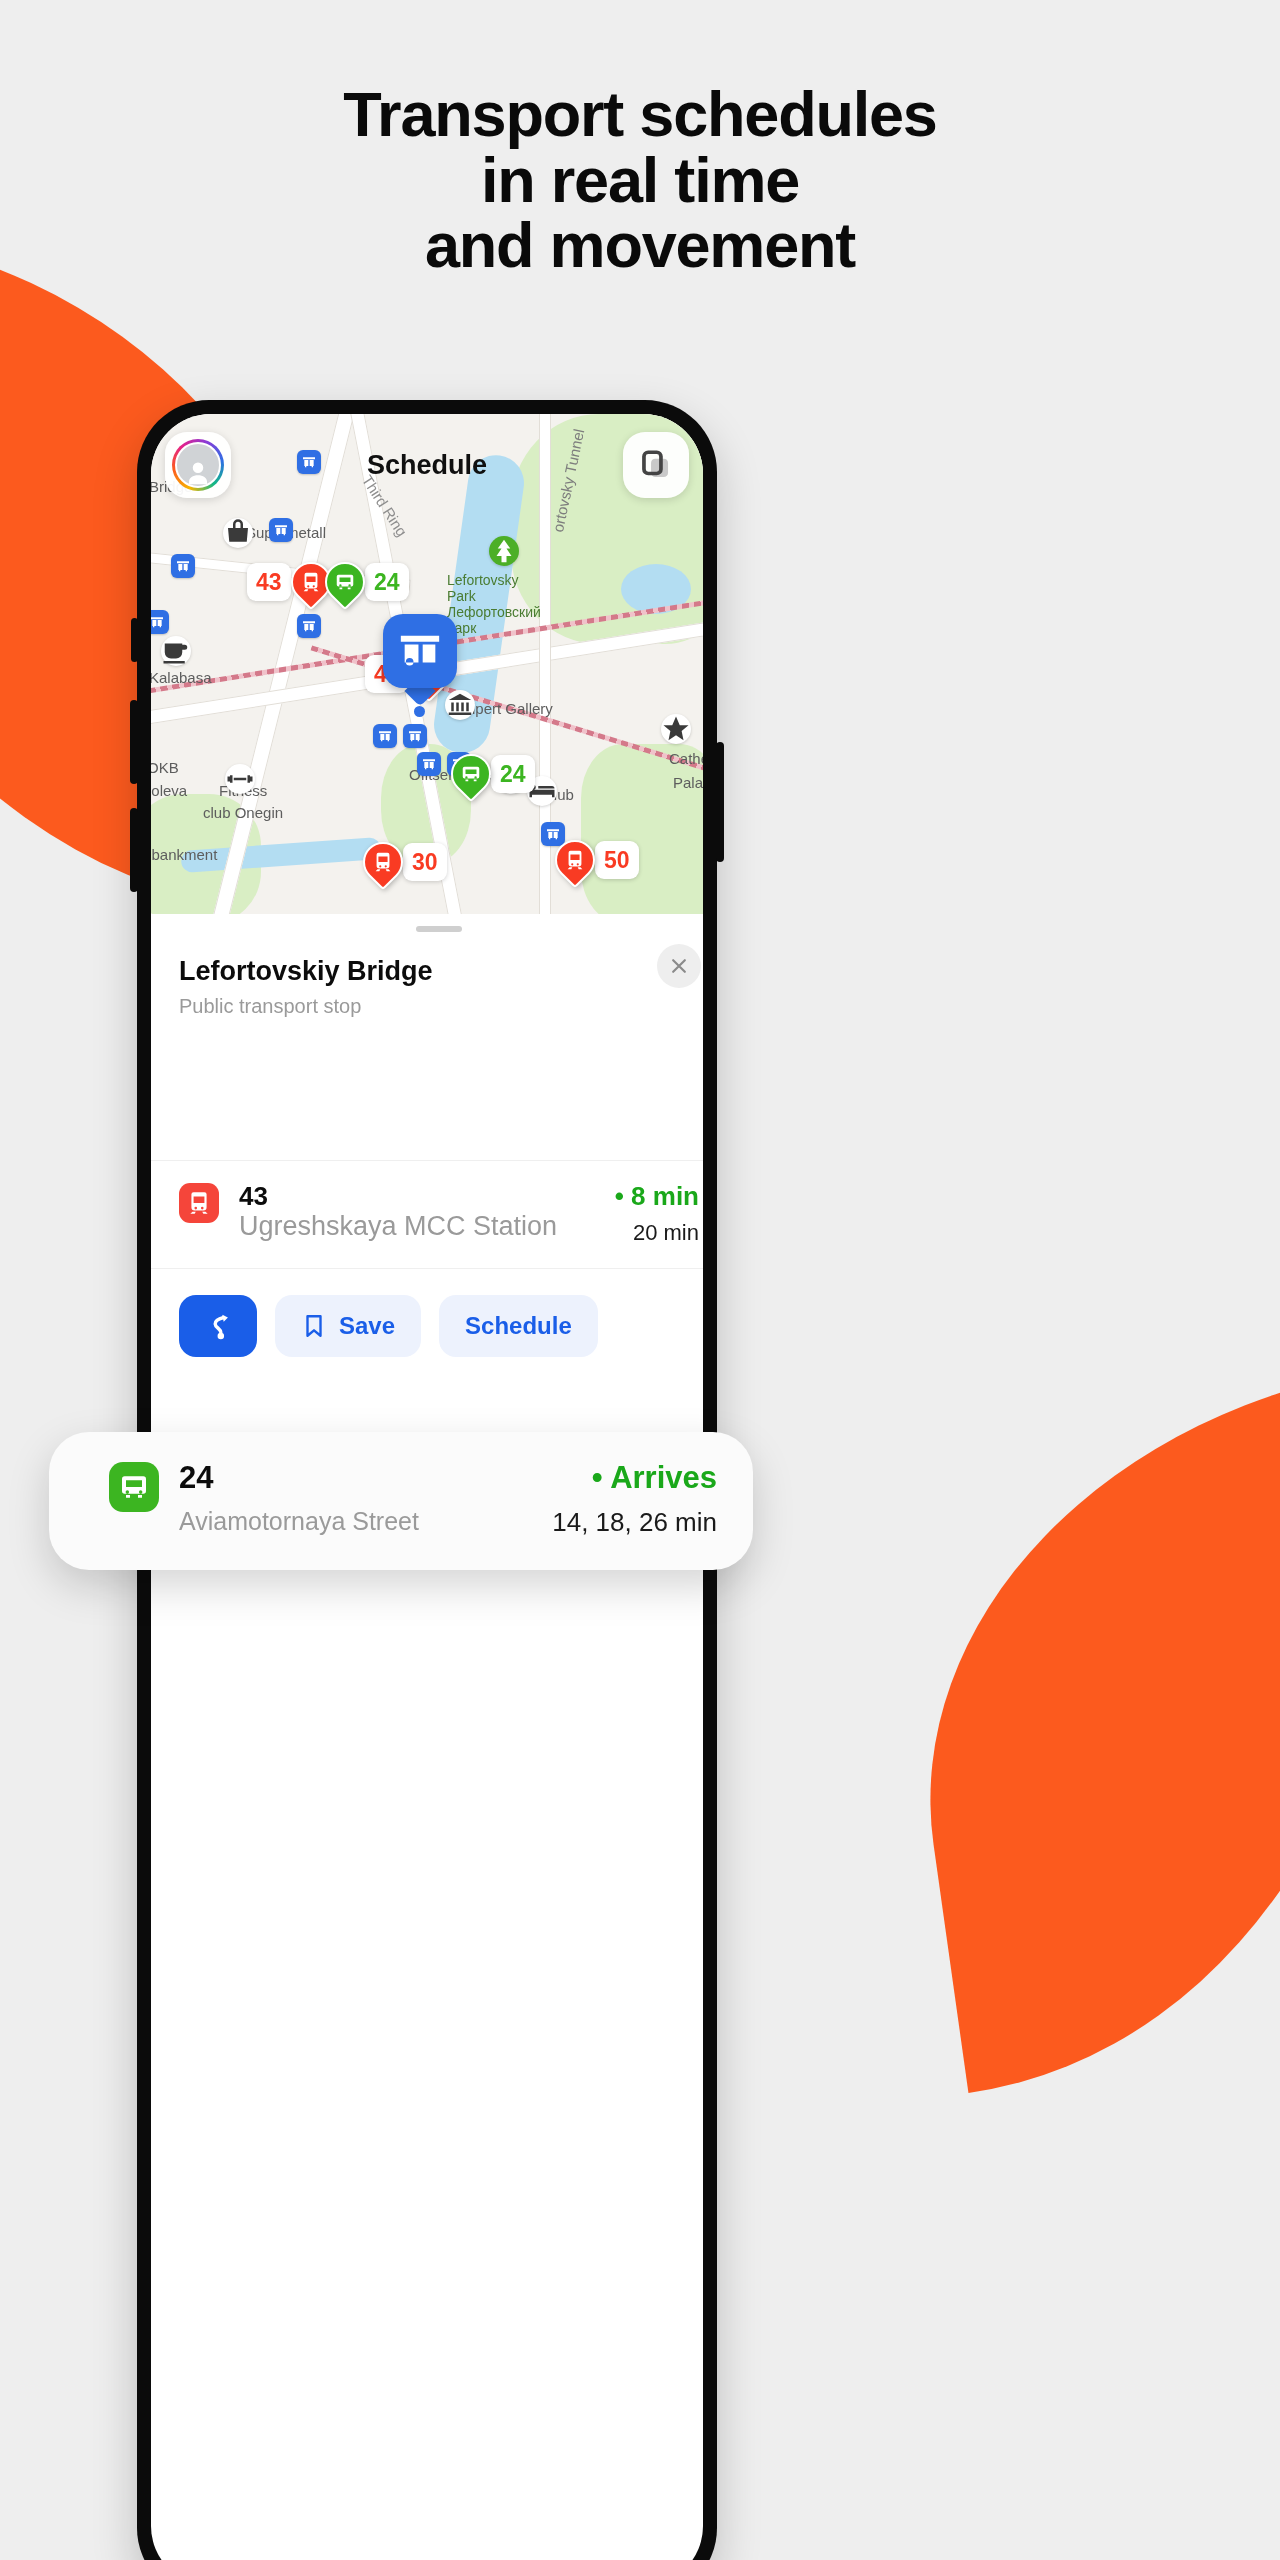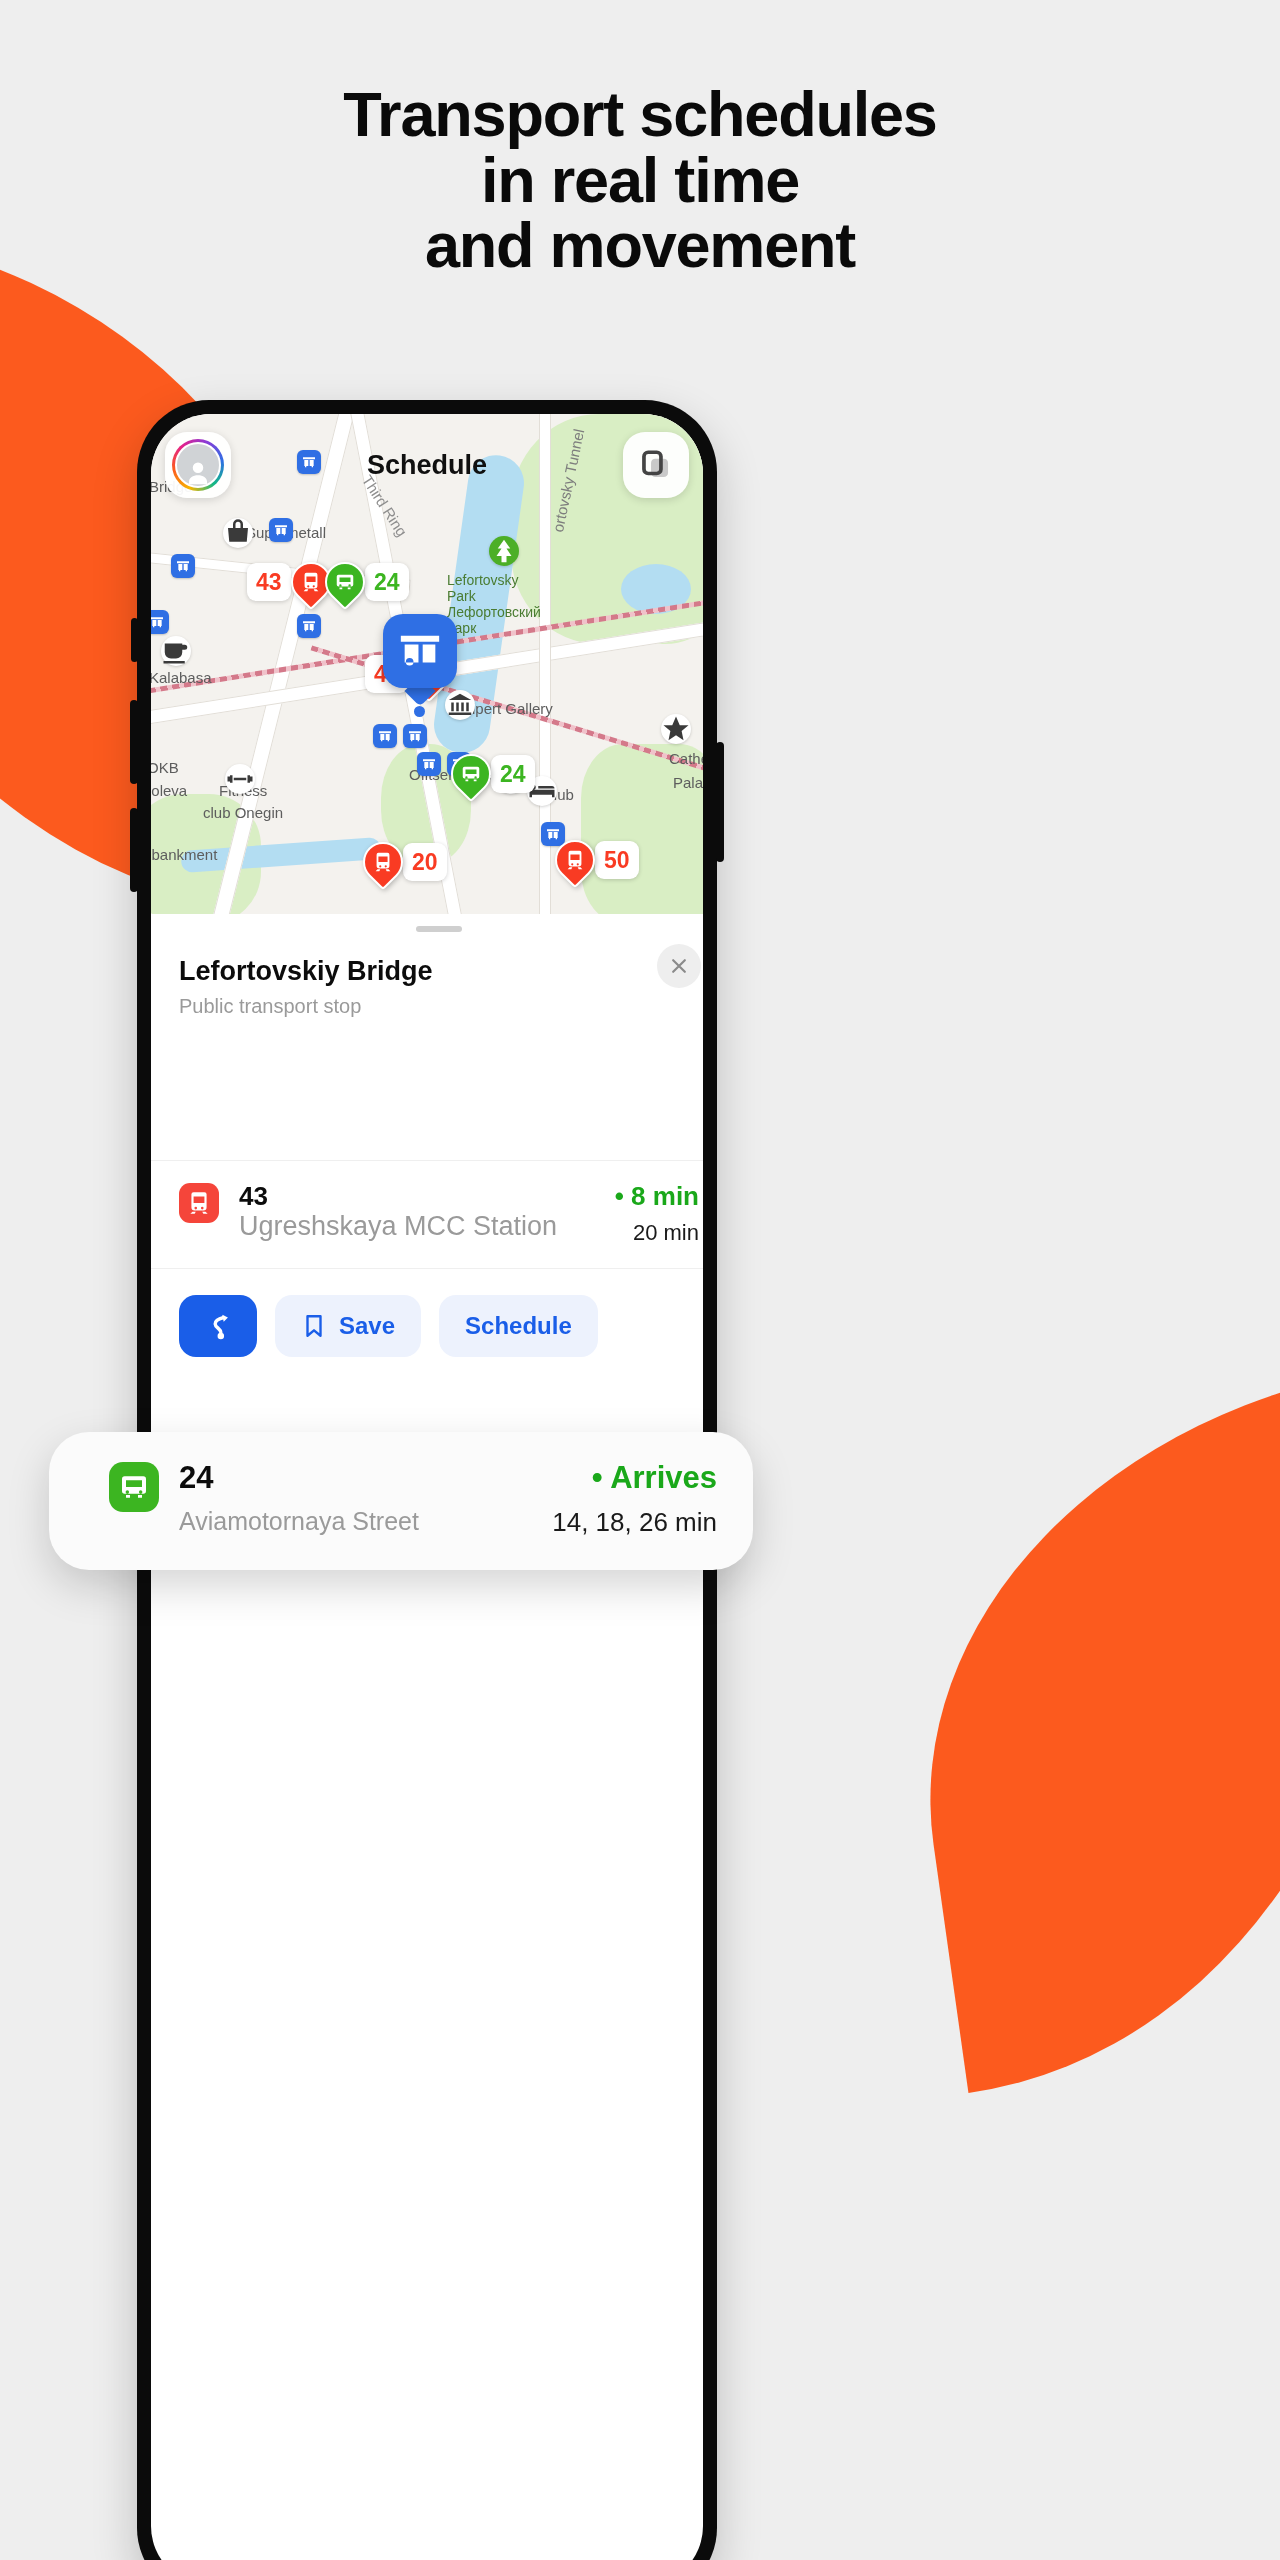--- a/index.html
+++ b/index.html
@@ -372,21 +372,21 @@
         </div>
         <div class="lbl">24</div>
       </div>
 
       <div class="vmark red" style="left:212px;top:428px;">
         <div class="pin">
           <svg viewBox="0 0 24 24" fill="#fff">
               <path d="M7 2h10a2 2 0 012 2v12a3 3 0 01-3 3H8a3 3 0 01-3-3V4a2 2 0 012-2zm0 4v6h10V6H7zm2 9.5a1.2 1.2 0 100 2.4 1.2 1.2 0 000-2.4zm6 0a1.2 1.2 0 100 2.4 1.2 1.2 0 000-2.4zM6 20l-2 2h4l1-2H6zm12 0h-3l1 2h4l-2-2z"></path>
             </svg>
         </div>
-        <div class="lbl">20</div>
+        <div class="lbl">30</div>
       </div>
 
       <div class="vmark red" style="left:404px;top:426px;">
         <div class="pin">
           <svg viewBox="0 0 24 24" fill="#fff">
               <path d="M7 2h10a2 2 0 012 2v12a3 3 0 01-3 3H8a3 3 0 01-3-3V4a2 2 0 012-2zm0 4v6h10V6H7zm2 9.5a1.2 1.2 0 100 2.4 1.2 1.2 0 000-2.4zm6 0a1.2 1.2 0 100 2.4 1.2 1.2 0 000-2.4zM6 20l-2 2h4l1-2H6zm12 0h-3l1 2h4l-2-2z"></path>
             </svg>
         </div>
         <div class="lbl">50</div>
       </div>

